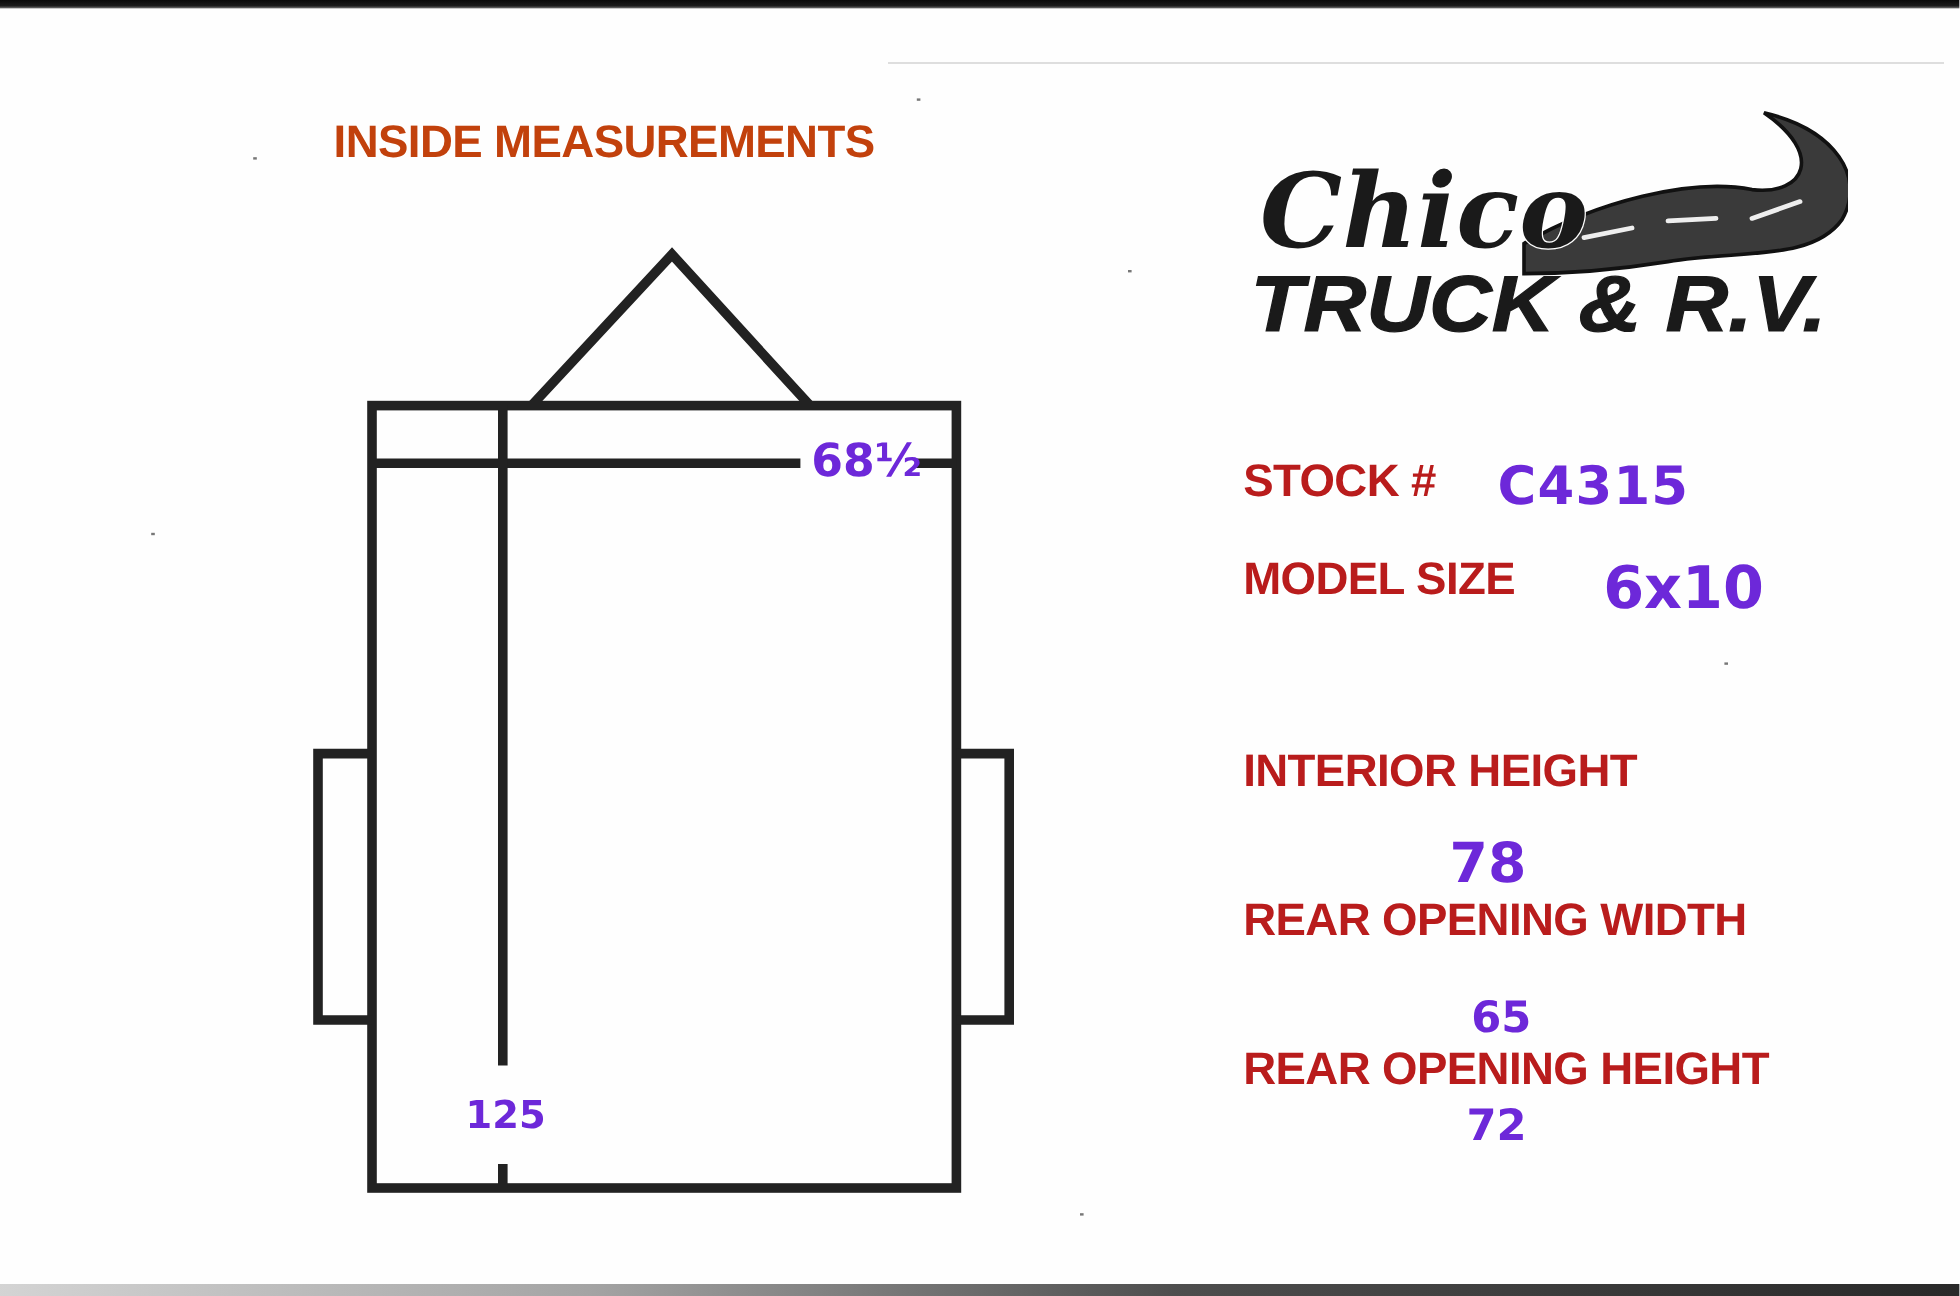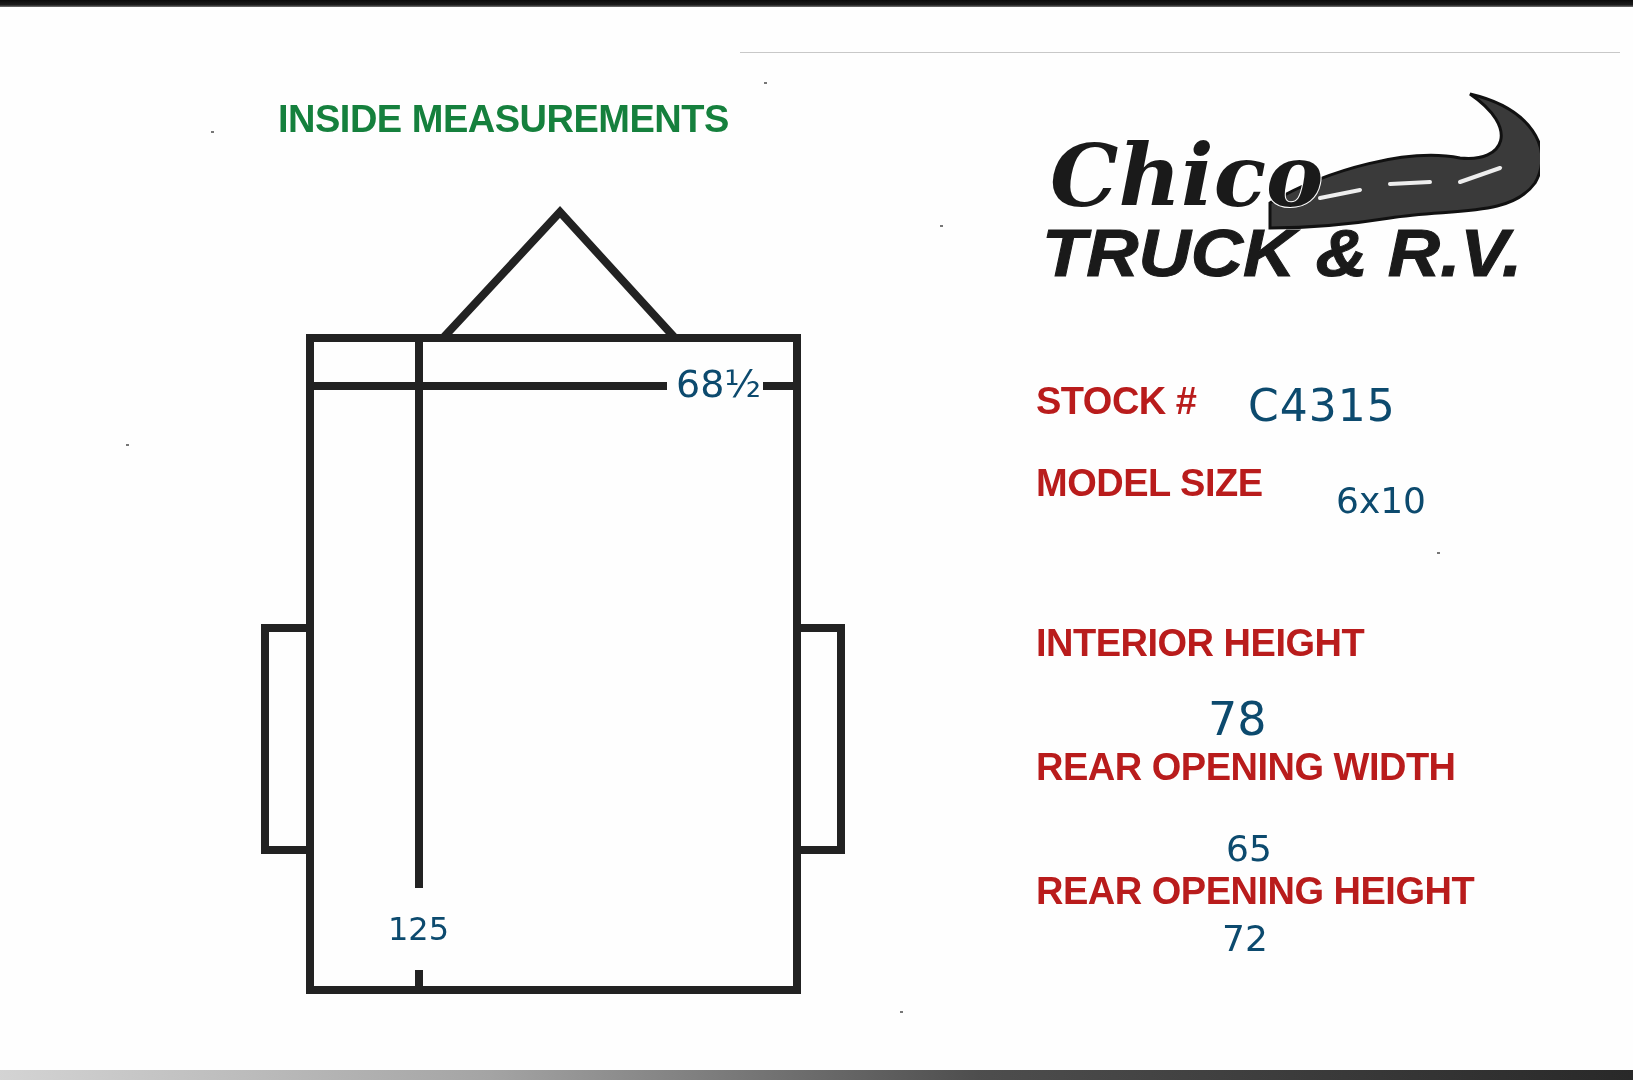--- a/index.html
+++ b/index.html
@@ -16,27 +16,27 @@
       position: absolute; left: 740px; top: 52px; width: 880px; height: 1px;
       background: #c8c8c8;
     }
     .scan-bottom {
       position: absolute; left: 0; top: 1070px; width: 1633px; height: 10px;
       background: linear-gradient(90deg, #cfcfcf 0%, #9a9a9a 30%, #3a3a3a 60%, #111 100%);
       opacity: 0.9;
     }
     .title {
       position: absolute; left: 278px; top: 98px;
-      font-size: 38px; font-weight: bold; color: #15803d; letter-spacing: -0.5px;
+      font-size: 38px; font-weight: bold; color: #c2410c; letter-spacing: -0.5px;
       white-space: nowrap;
     }
     .diagram { position: absolute; left: 0; top: 0; }
     .hand {
-      position: absolute; color: #0c4a6e;
-      font-family: "DejaVu Sans", sans-serif; font-weight: normal;
+      position: absolute; color: #6d28d9;
+      font-family: "DejaVu Sans", sans-serif; font-weight: bold;
       white-space: nowrap;
     }
     .label {
       position: absolute; left: 1036px;
       font-size: 38px; font-weight: bold; color: #b91c1c; letter-spacing: -0.5px;
       white-space: nowrap;
     }
     .logo { position: absolute; left: 1030px; top: 88px; }
     .speck { position: absolute; width: 3px; height: 2px; background: #777; }
   </style>
@@ -82,21 +82,21 @@
     </g>
     <text x="20" y="118" font-family="DejaVu Serif, serif" font-style="italic" font-weight="bold" font-size="86" fill="#1a1a1a" stroke="#fff" stroke-width="2" paint-order="stroke">Chico</text>
     <text x="12" y="188" font-family="Liberation Sans, sans-serif" font-style="italic" font-weight="bold" font-size="66" fill="#1a1a1a" stroke="#1a1a1a" stroke-width="1" textLength="480" lengthAdjust="spacingAndGlyphs">TRUCK &amp; R.V.</text>
   </svg>
 </div>
 
 <div class="label" style="top:380px;">STOCK #</div>
 <div class="hand" style="left:1248px; top:380px; font-size:44px; letter-spacing:1px;">C4315</div>
 
 <div class="label" style="top:438px;margin-top:24px;">MODEL SIZE</div>
-<div class="hand" style="left:1336px; top:480px; font-size:36px;">6x10</div>
+<div class="hand" style="left:1336px; top:462px; font-size:49px;">6x10</div>
 
 <div class="label" style="top:622px;">INTERIOR HEIGHT</div>
 <div class="hand" style="left:1208px; top:692px; font-size:46px;">78</div>
 
 <div class="label" style="top:746px;">REAR OPENING WIDTH</div>
 <div class="hand" style="left:1226px; top:828px; font-size:36px;">65</div>
 
 <div class="label" style="top:870px;">REAR OPENING HEIGHT</div>
 <div class="hand" style="left:1222px; top:918px; font-size:36px;">72</div>
 

